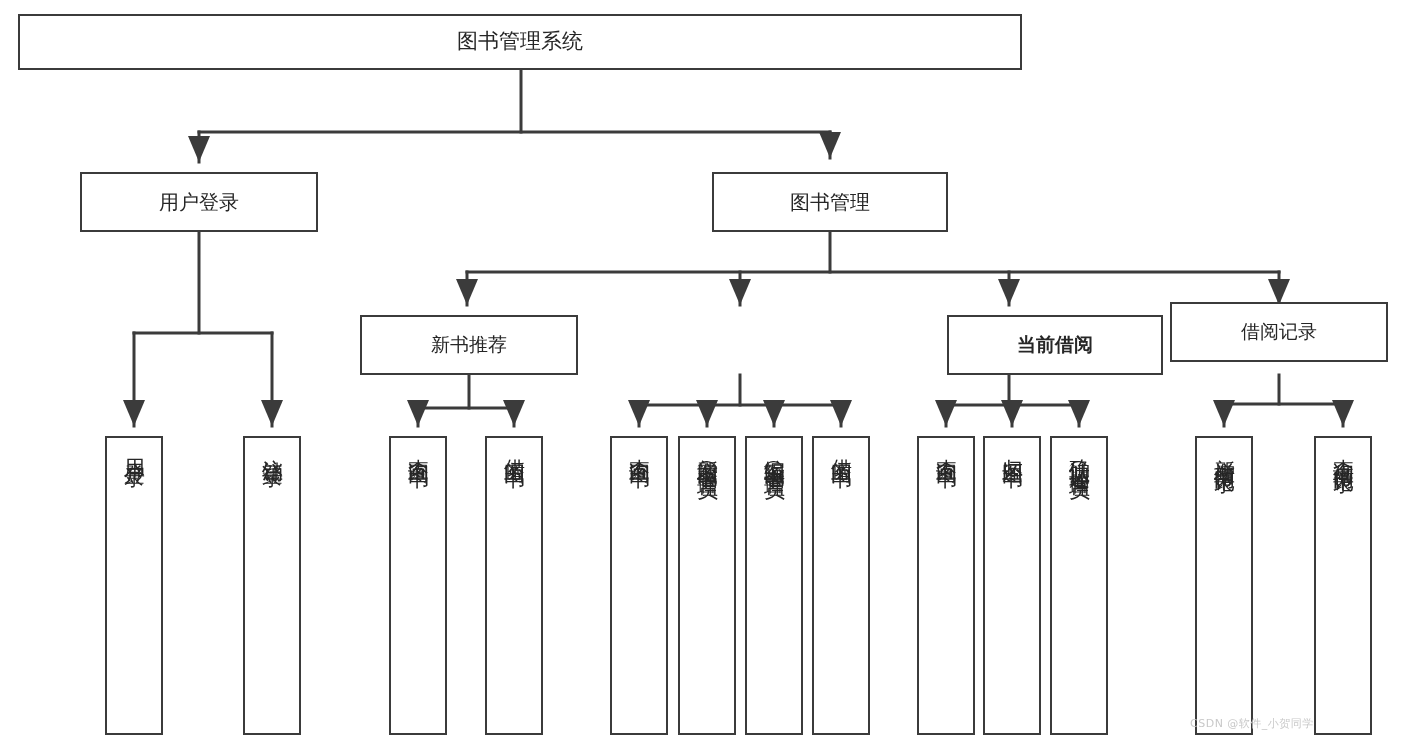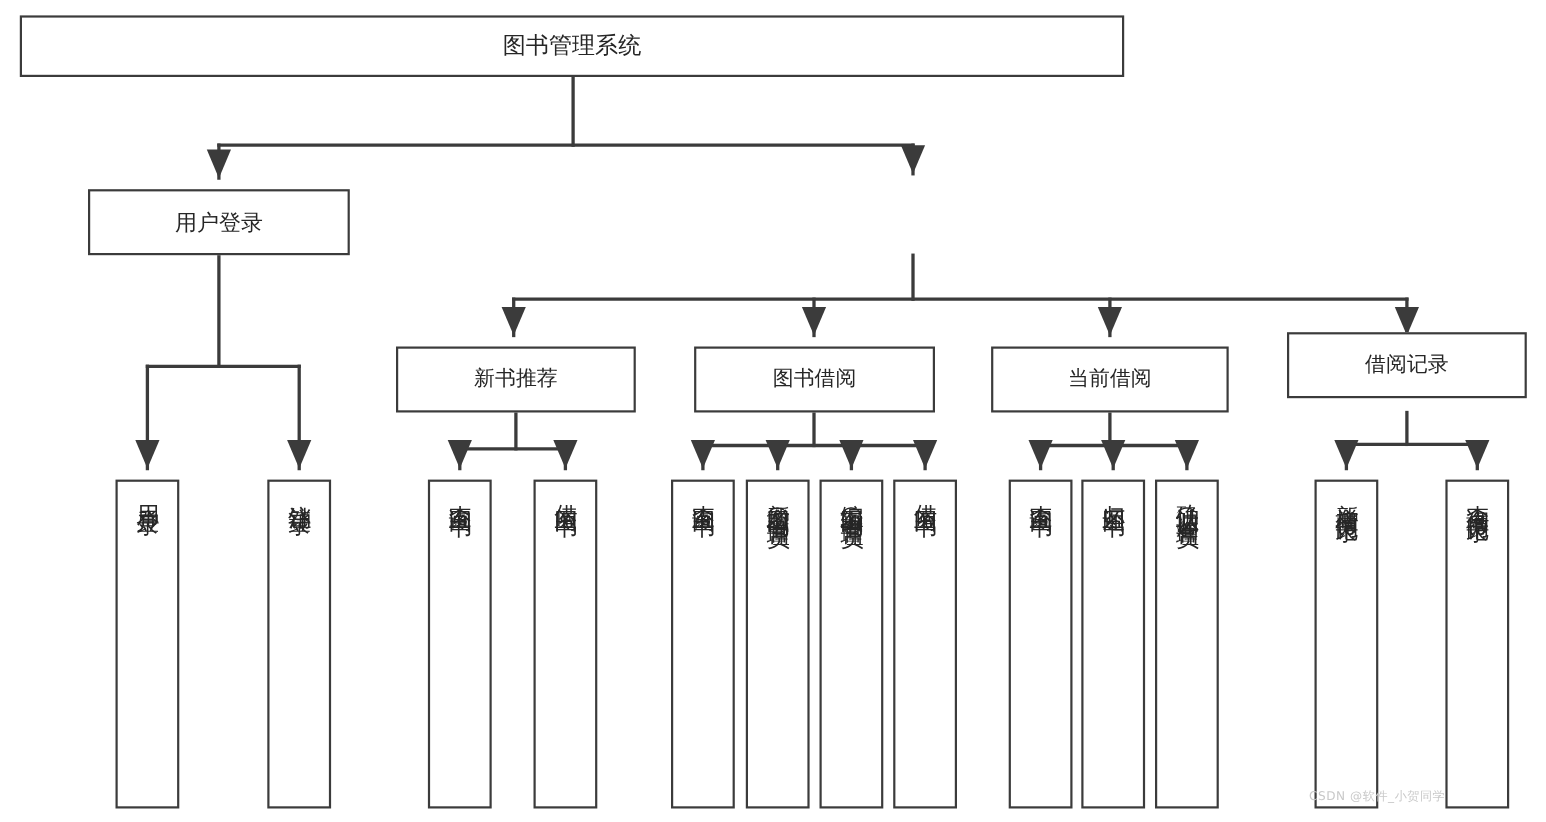--- a/index.html
+++ b/index.html
@@ -130,30 +130,30 @@
   </svg>
 
   <div class="node node-root" style="left:18px; top:14px; width:1004px; height:56px;">
     <span class="label">图书管理系统</span>
   </div>
 
   <div class="node node-level1" style="left:80px; top:172px; width:238px; height:60px;">
     <span class="label">用户登录</span>
   </div>
 
+  <div class="node node-level1" style="left:712px; top:172px; width:236px; height:60px;">
+    <span class="label">图书管理</span>
+  </div>
 
   <div class="node node-level2" style="left:360px; top:315px; width:218px; height:60px;">
     <span class="label">新书推荐</span>
   </div>
 
-  <div class="node node-level2" style="left:631px; top:315px; width:219px; height:60px;">
-    <span class="label">图书借阅</span>
-  </div>
-
-  <div class="node node-level2" style="left:901px; top:315px; width:216px; height:60px;">
+
+  <div class="node node-level2" style="left:947px; top:315px; width:216px; height:60px;font-weight:bold;">
     <span class="label">当前借阅</span>
   </div>
 
   <div class="node node-level2" style="left:1170px; top:302px; width:218px; height:60px;">
     <span class="label">借阅记录</span>
   </div>
 
   <div class="node node-leaf" style="left:105px; top:436px; width:58px; height:299px;">
     <span class="label">用户登录</span>
   </div>

